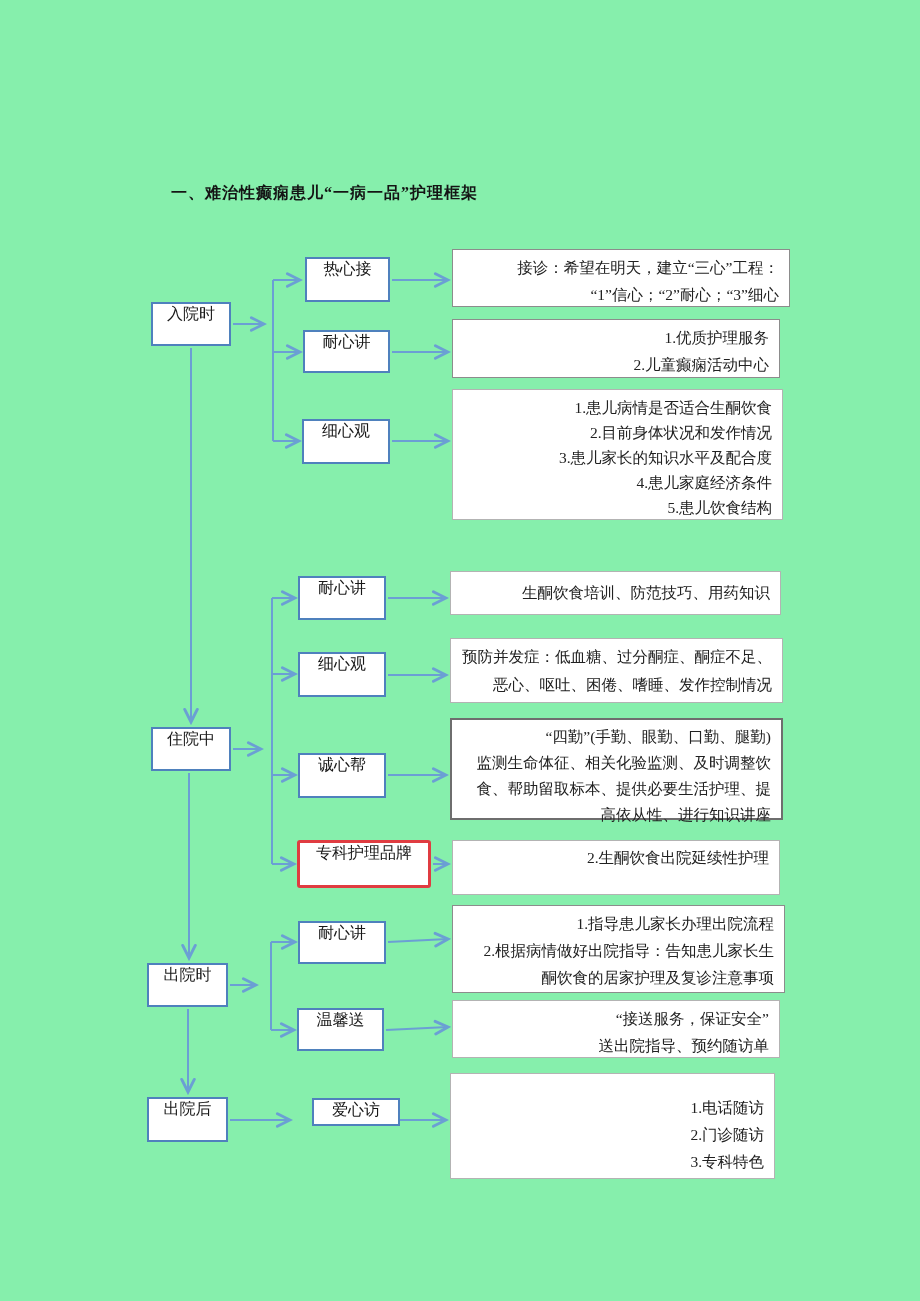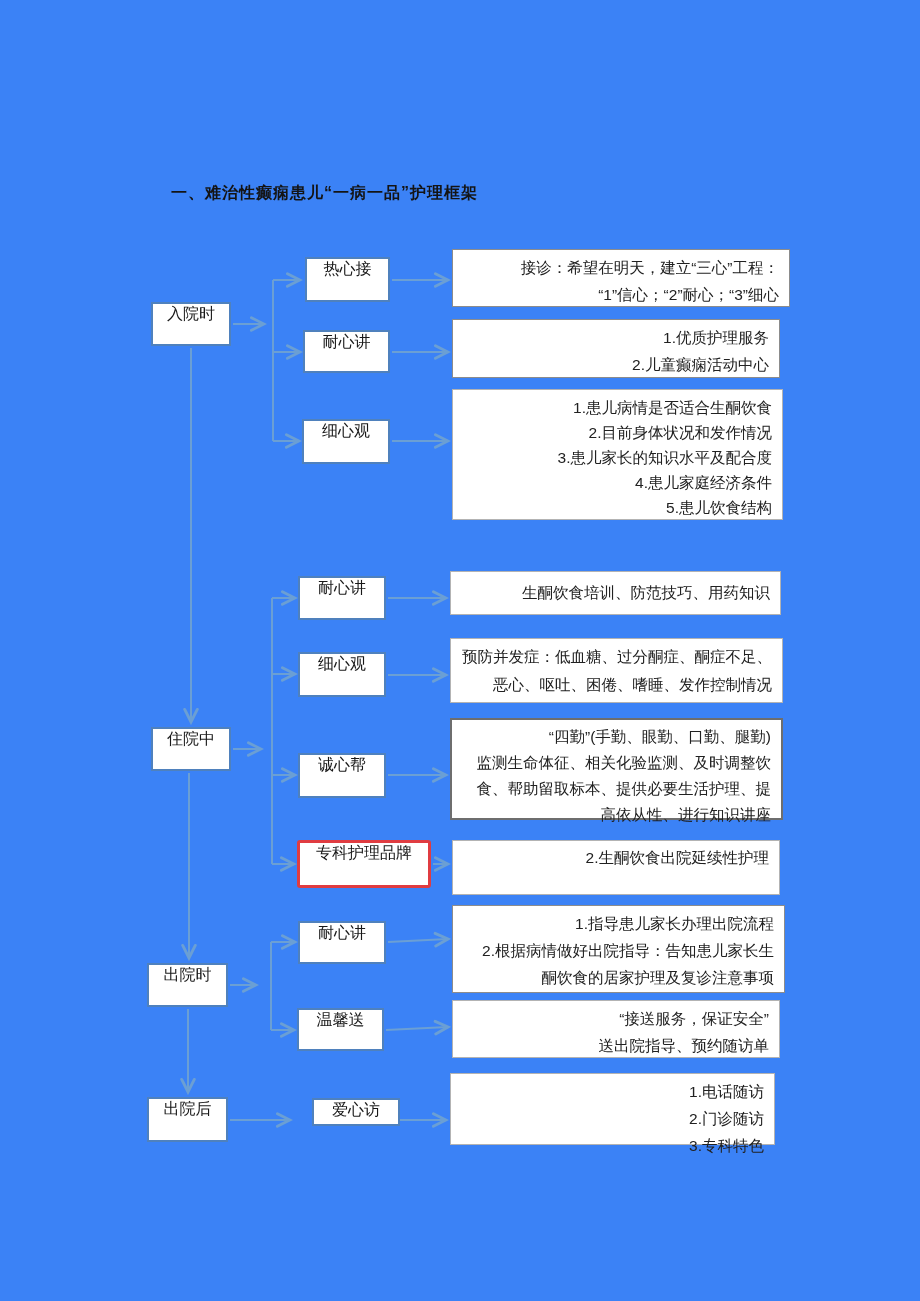--- a/index.html
+++ b/index.html
@@ -4,22 +4,22 @@
 <style>
   :root{
     --blue:#4f81bd;
     --arrow:#6b9fd4;
     --red:#e03c41;
     --gray:#8c8c8c;
     --text:#1f1f1f;
   }
   html,body{margin:0;padding:0;background:#ffffff;}
   .page{
-    position:relative;width:920px;height:1301px;background:#3b82f6;overflow:hidden;
-    font-family:Liberation Sans, sans-serif;color:var(--text);
+    position:relative;width:920px;height:1301px;background:#86efac;overflow:hidden;
+    font-family:Liberation Serif, serif;color:var(--text);
   }
   .title{
     position:absolute;left:171px;top:183px;margin:0;
     font-size:16px;font-weight:700;color:#141414;letter-spacing:1px;white-space:nowrap;
   }
   .arrows{position:absolute;left:0;top:0;pointer-events:none;}
   .arrows path{fill:none;stroke:var(--arrow);stroke-width:2;}
   .arrows marker path{stroke:var(--arrow);stroke-width:1.6;fill:none;}
   .box{
     position:absolute;box-sizing:border-box;background:#fff;
@@ -174,19 +174,19 @@
     <div class="dl">1.指导患儿家长办理出院流程</div>
     <div class="dl">2.根据病情做好出院指导：告知患儿家长生</div>
     <div class="dl">酮饮食的居家护理及复诊注意事项</div>
   </div>
 
   <div class="detail light" style="left:452px;top:1000px;width:328px;height:58px;line-height:27px">
     <div class="dl">“接送服务，保证安全”</div>
     <div class="dl">送出院指导、预约随访单</div>
   </div>
 
-  <div class="detail light" style="left:450px;top:1073px;width:325px;height:72px;line-height:27px;padding-top:4px">
+  <div class="detail light" style="left:450px;top:1073px;width:325px;height:106px;line-height:27px;padding-top:20px">
     <div class="dl">1.电话随访</div>
     <div class="dl">2.门诊随访</div>
     <div class="dl">3.专科特色</div>
   </div>
 
 </div>
 
 </body></html>

